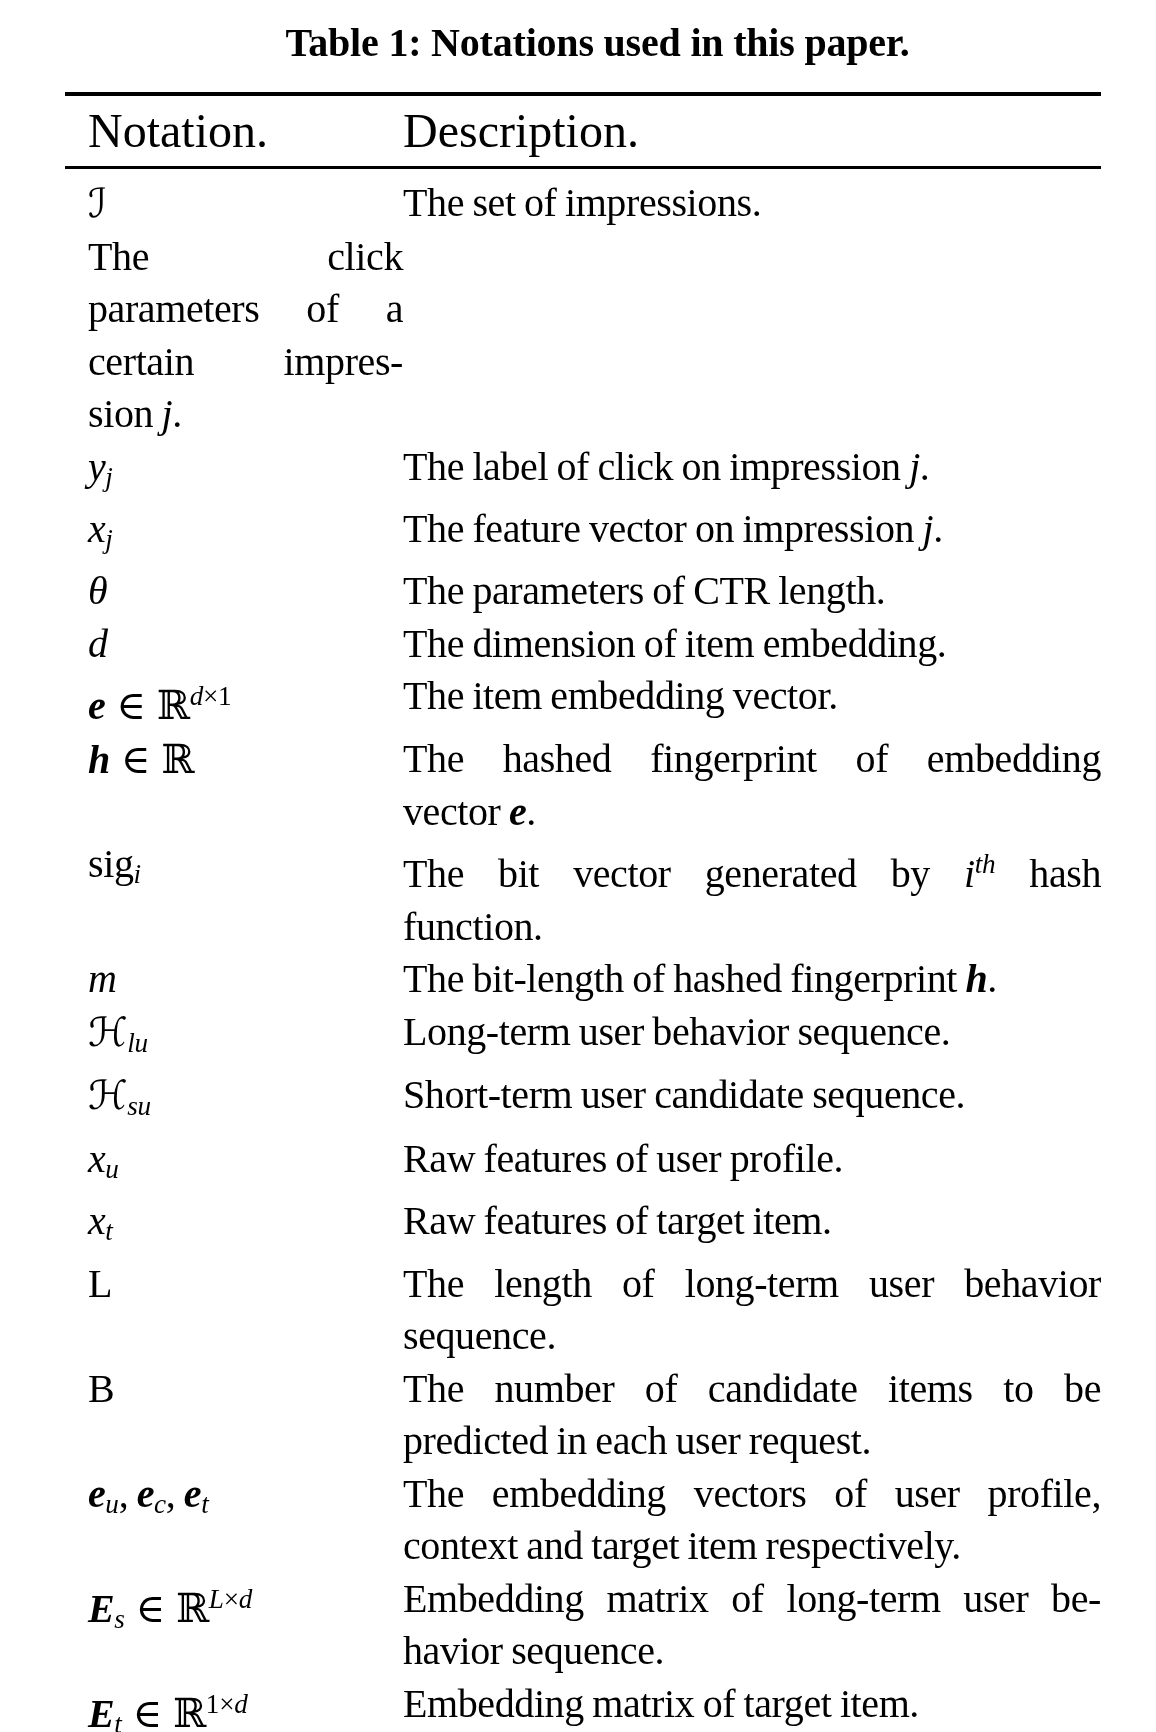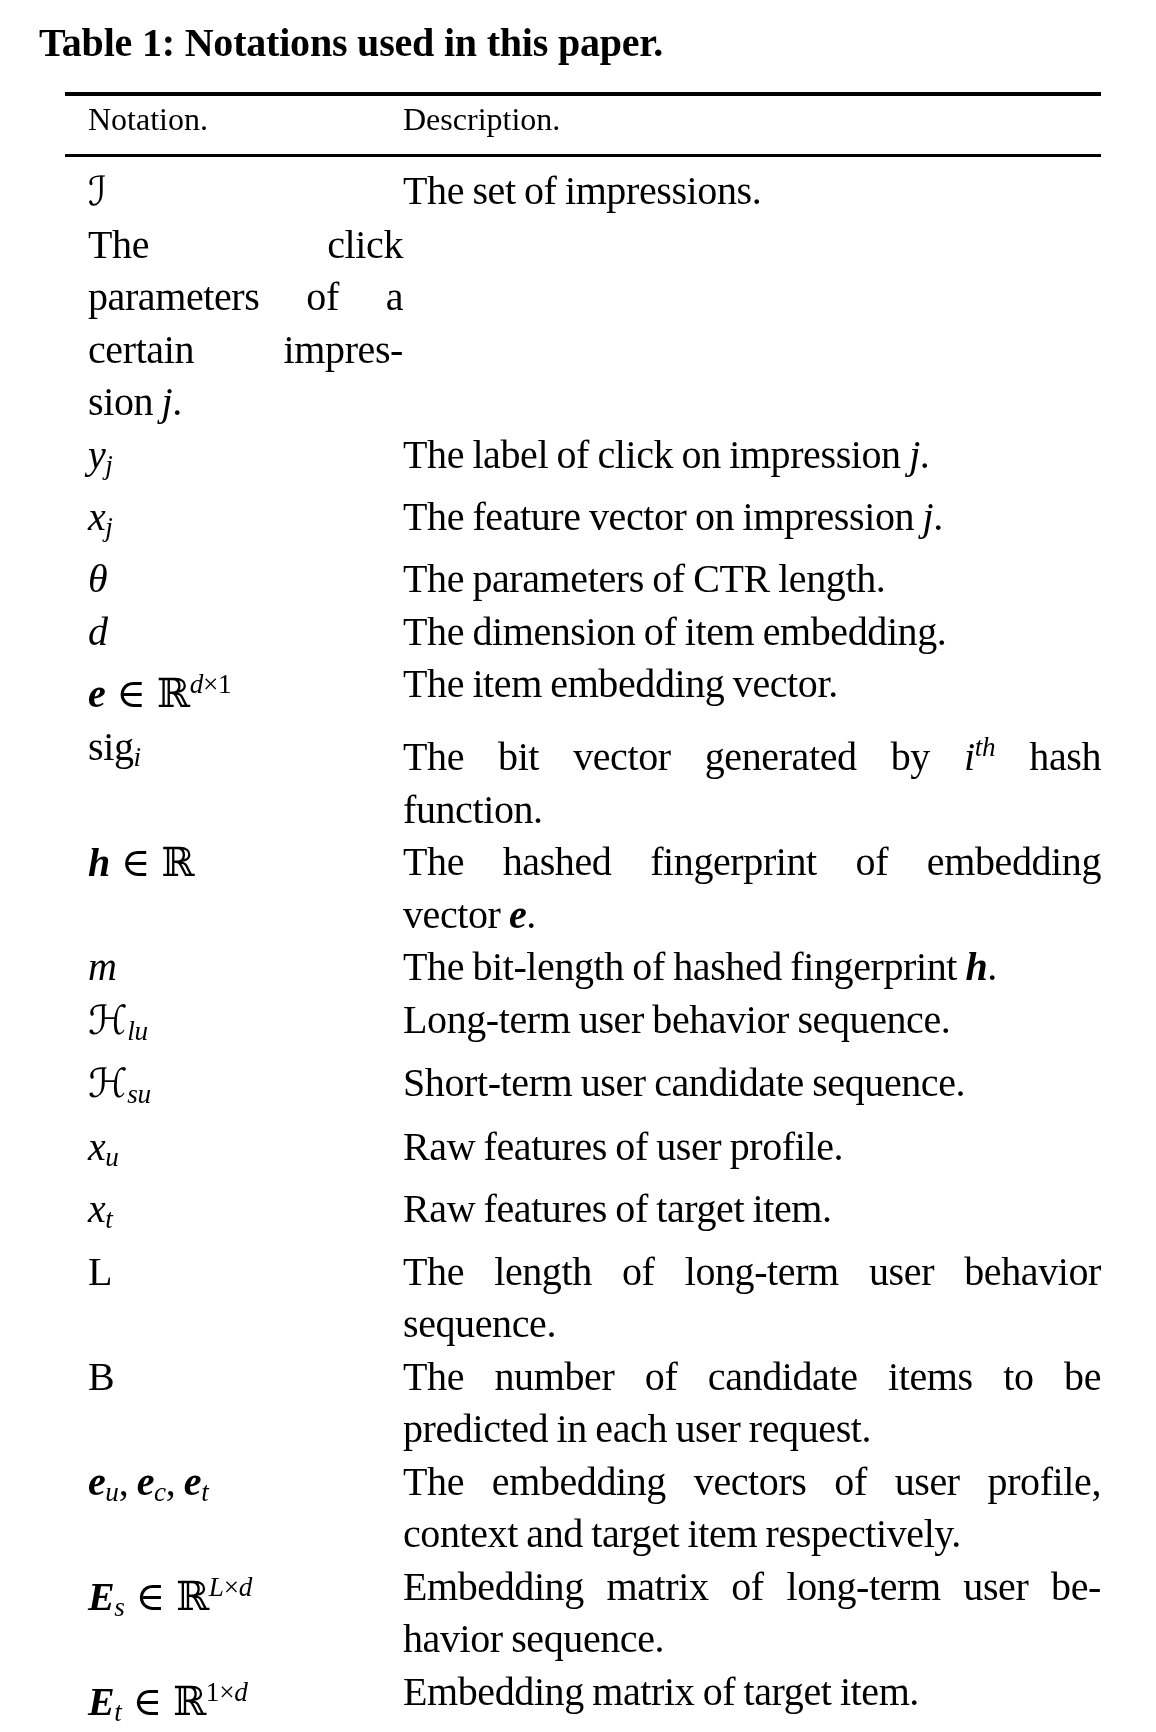--- a/index.html
+++ b/index.html
@@ -13,21 +13,21 @@
     height: 1732px;
     box-sizing: border-box;
     padding-top: 20px;
     font-family: "Liberation Serif", "DejaVu Serif", serif;
     overflow: hidden;
     background: #ffffff;
     display: flex;
     flex-direction: column;
   }
   .caption {
-    text-align: left;
+    text-align: center;
     font-weight: 700;
     font-size: 40px;
     line-height: 46px;
     letter-spacing: -0.2px;
     margin-left: 39px;
   }
   .table {
     margin-left: 65px;
     width: 1036px;
     margin-top: 26px;
@@ -35,22 +35,23 @@
   .rule { width: 100%; background: #000000; }
   .rule.thick { height: 4px; }
   .rule.thin  { height: 3px; }
   .row {
     display: grid;
     grid-template-columns: 315px 1fr;
     padding-left: 23px;
     box-sizing: border-box;
   }
   .head {
+    padding-top: 12px;
     padding-bottom: 12px;
-    font-size: 32px;
+    font-size: 48px;
     line-height: 46px;
   }
   .tbody { padding: 8px 0 9px 0; }
   .line {
     font-size: 40px;
     line-height: 52.5px;
     letter-spacing: -0.4px;
     word-spacing: -1.2px;
     white-space: normal;
   }
@@ -138,40 +139,40 @@
     <div class="cell ncell">
             <div class="line"><span class="bi">e</span><span class="sym"> ∈ </span><span class="bb">ℝ</span><span class="it sup">d</span><span class="sup">×1</span></div>
           </div>
     <div class="cell dcell">
             <div class="line"><span>The item embedding vector.</span></div>
           </div>
   </div>
 
   <div class="row">
     <div class="cell ncell">
+            <div class="line"><span class="bi">h</span><span class="sym"> ∈ </span><span class="bb">ℝ</span></div>
+          </div>
+    <div class="cell dcell">
+            <div class="line just"><span>The hashed fingerprint of embedding</span></div>
+            <div class="line"><span>vector </span><span class="bi">e</span><span>.</span></div>
+          </div>
+  </div>
+
+  <div class="row">
+    <div class="cell ncell">
             <div class="line"><span>sig</span><span class="it sub">i</span></div>
           </div>
     <div class="cell dcell">
             <div class="line just"><span>The bit vector generated by </span><span class="it">i</span><span class="it sup">th</span><span> hash</span></div>
             <div class="line"><span>function.</span></div>
           </div>
   </div>
 
   <div class="row">
     <div class="cell ncell">
-            <div class="line"><span class="bi">h</span><span class="sym"> ∈ </span><span class="bb">ℝ</span></div>
-          </div>
-    <div class="cell dcell">
-            <div class="line just"><span>The hashed fingerprint of embedding</span></div>
-            <div class="line"><span>vector </span><span class="bi">e</span><span>.</span></div>
-          </div>
-  </div>
-
-  <div class="row">
-    <div class="cell ncell">
             <div class="line"><span class="it">m</span></div>
           </div>
     <div class="cell dcell">
             <div class="line"><span>The bit-length of hashed fingerprint </span><span class="bi">h</span><span>.</span></div>
           </div>
   </div>
 
   <div class="row">
     <div class="cell ncell">
             <div class="line"><span class="cal">ℋ</span><span class="it sub">lu</span></div>

